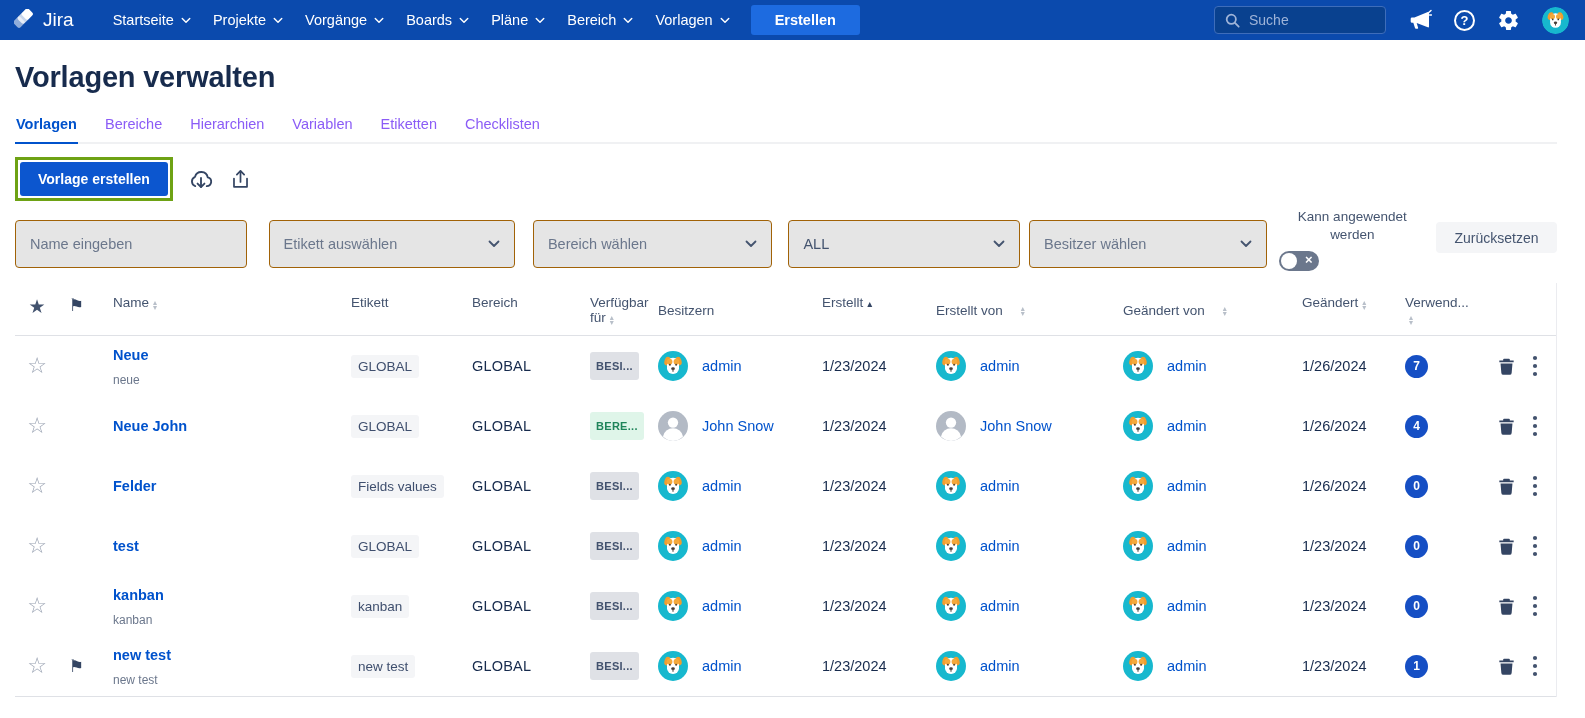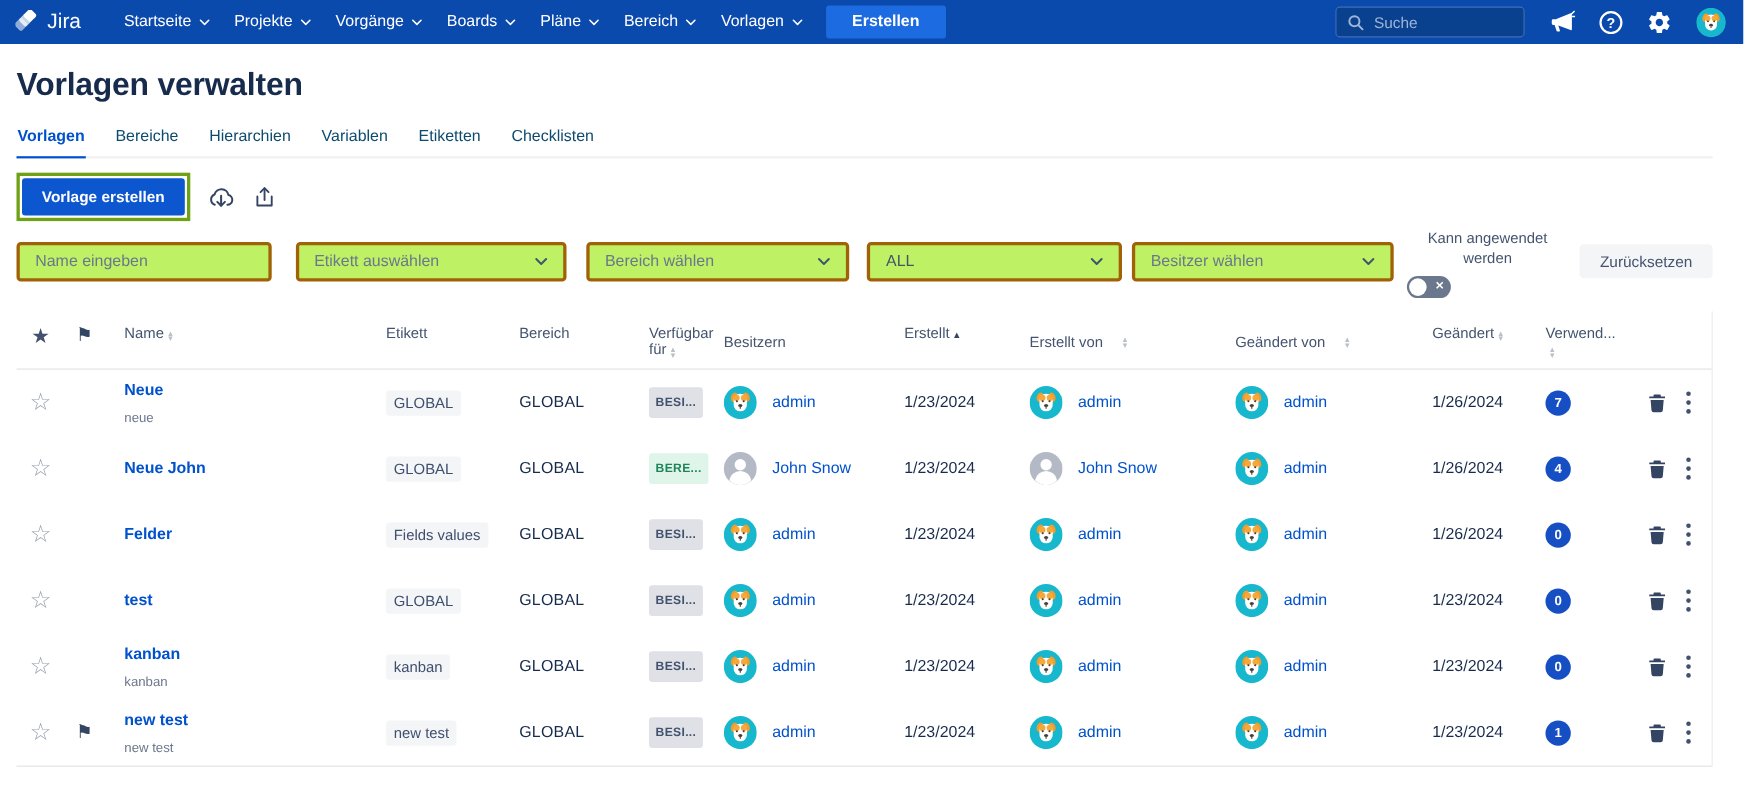--- a/index.html
+++ b/index.html
@@ -21,36 +21,36 @@
   .nav-ico{ margin-left:22px; display:flex; align-items:center; justify-content:center; background:none; border:none; cursor:pointer; }
   .help-circle{ width:21px; height:21px; border:2px solid #fff; border-radius:50%; color:#fff;
     font-size:13px; font-weight:bold; display:flex; align-items:center; justify-content:center; }
   .nav-avatar{ width:27px; height:27px; border-radius:50%; overflow:hidden; }
 
   
   .main{ padding:0 28px 0 15px; }
   h1{ margin-top:21px; font-size:29px; font-weight:600; color:#172B4D; letter-spacing:-.2px;}
 
   .tabs{ display:flex; gap:26px; margin-top:16px; border-bottom:2px solid #F0F1F3; }
-  .tab{ background:none; border:none; font-family:inherit; font-size:14.5px; color:#0c4a6e; cursor:pointer;
+  .tab{ background:none; border:none; font-family:inherit; font-size:14.5px; color:#8b5cf6; cursor:pointer;
     padding:6px 1px 10px; border-bottom:2px solid transparent; margin-bottom:-2px; }
   .tab.active{ color:#0052CC; font-weight:600; border-bottom-color:#0052CC; }
 
   .desc-row{ margin-top:12px; display:flex; align-items:center; justify-content:space-between; min-height:46px; }
   .desc{ font-size:14px; color:#172B4D; }
   .desc a{ color:#0052CC; text-decoration:none; cursor:pointer; }
   .desc-actions{ display:flex; align-items:center; gap:15px; }
   .highlight-box{ border:3px solid #6EA214; padding:2px; }
   .primary-btn{ background:#0C56CF; color:#fff; border:none; border-radius:3px; font-family:inherit;
     font-size:14px; font-weight:700; padding:9px 18px; cursor:pointer; }
   .icon-btn{ background:none; border:none; cursor:pointer; display:flex; align-items:center; }
 
   
   .filter-row{ display:flex; align-items:flex-start; margin-top:4px; }
-  .f-input,.f-select{ height:36px; background:#bef264; border:3px solid #a16207; border-radius:4px;
+  .f-input,.f-select{ height:48px; background:#e5e5e5; border:1px solid #a16207; border-radius:4px;
     margin-top:14px; display:flex; align-items:center; padding:0 14px; font-size:14.5px; cursor:pointer; }
   .f-input input{ background:transparent; border:none; outline:none; width:100%; font-size:14.5px; font-family:inherit; color:#172B4D;}
   .f-input input::placeholder{ color:#6B778C; }
   .f-select{ justify-content:space-between; color:#6B778C; }
   .f-select .val.filled{ color:#44546F; }
   .toggle-block{ width:150px; display:flex; flex-direction:column; margin-left:12px; padding-top:2px;}
   .toggle-label{ font-size:13.5px; color:#44546F; text-align:center; line-height:1.35; }
   .toggle{ margin-top:7px; width:40px; height:20px; background:#6B778C; border-radius:12px; position:relative; border:none; cursor:pointer; }
   .toggle .knob{ position:absolute; left:2px; top:2px; width:16px; height:16px; background:#fff; border-radius:50%; }
   .toggle .off-x{ position:absolute; right:6px; top:1px; color:#fff; font-size:13px; font-weight:bold; }

